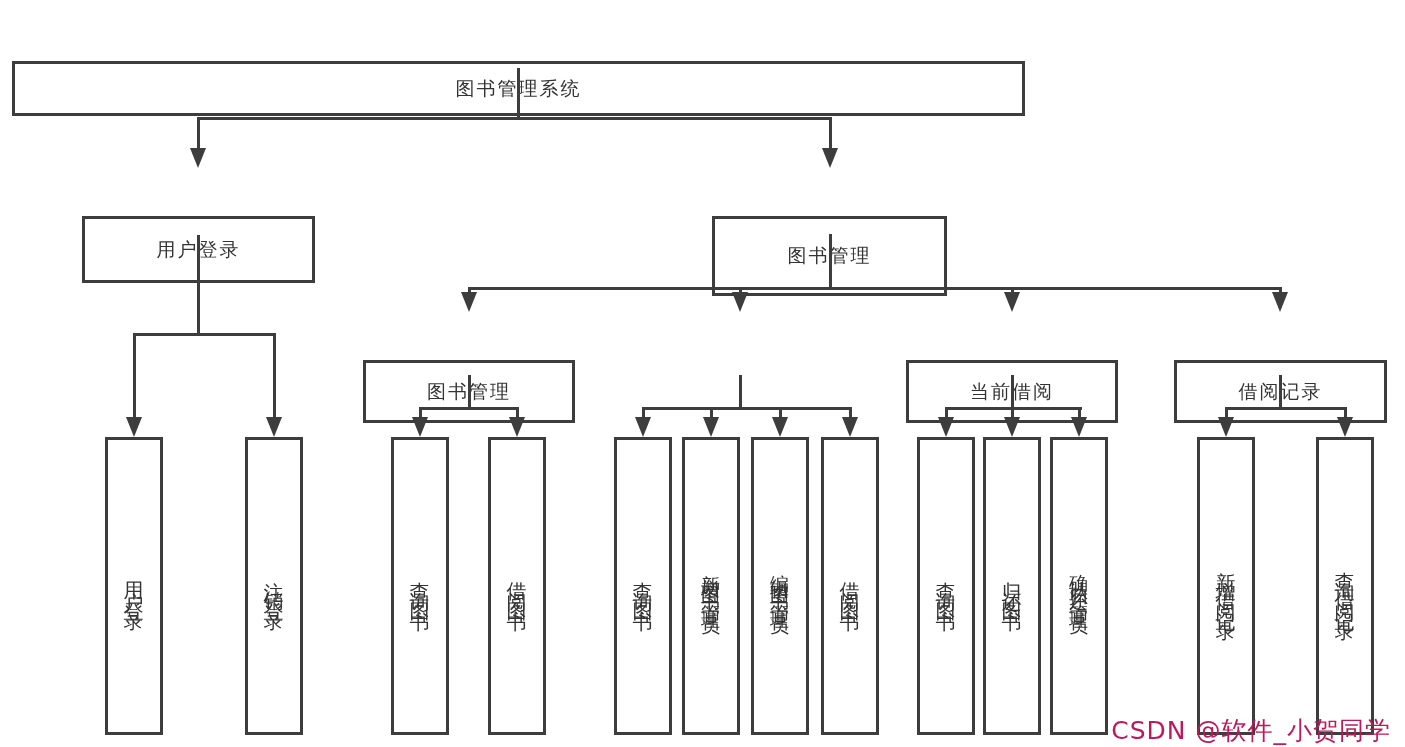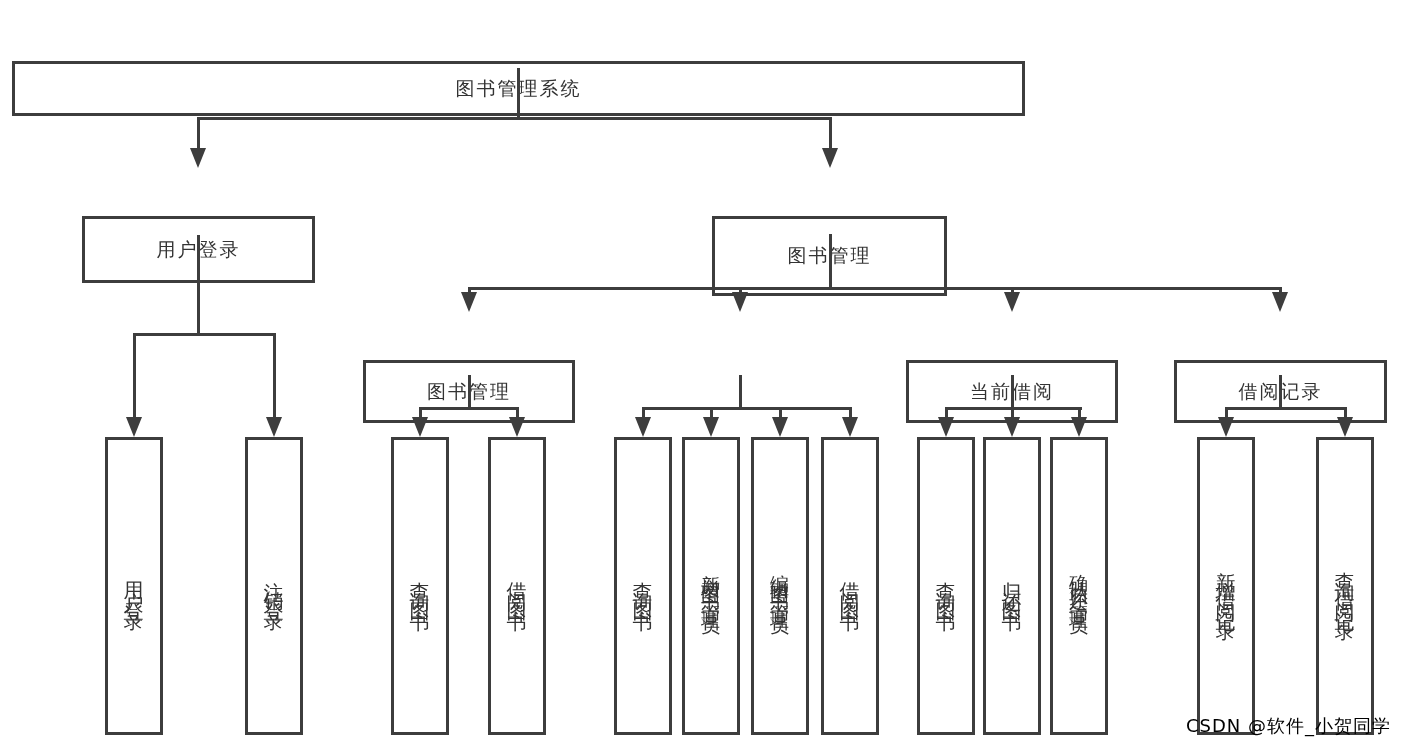--- a/index.html
+++ b/index.html
@@ -38,22 +38,22 @@
   .hline{position:absolute;height:3px;background:#3d3d3d;}
   .arr{
     position:absolute;width:0;height:0;
     border-left:8px solid transparent;
     border-right:8px solid transparent;
     border-top:20px solid #3d3d3d;
   }
   .watermark{
     position:absolute;
     top:714px;right:14px;
-    font-size:18px;
-    color:#000000;
+    font-size:25px;
+    color:#be185d;
     letter-spacing:1px;
     white-space:nowrap;
     margin-left:8px;
   }
 </style>
 </head>
 <body>
 
 <div id="stage">
 

